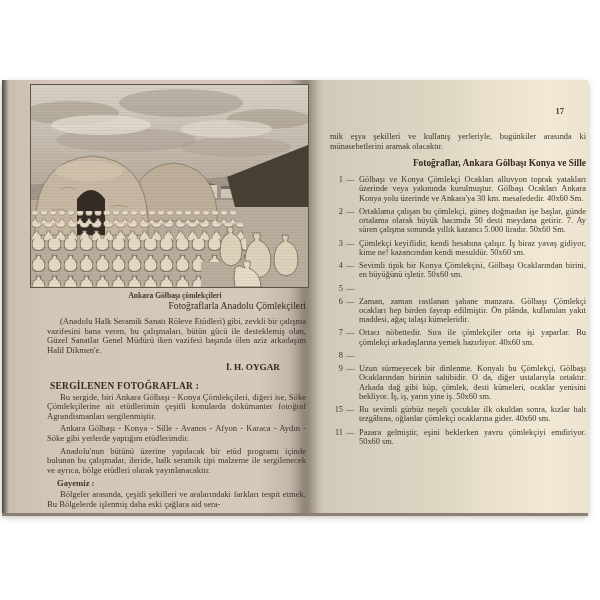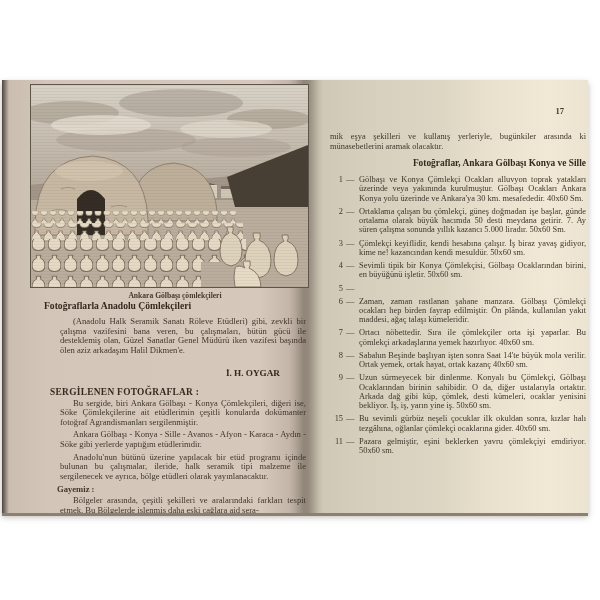--- a/index.html
+++ b/index.html
@@ -24,23 +24,23 @@
     background:linear-gradient(to right,rgba(70,60,50,0),rgba(70,60,50,.30) 55%,rgba(70,60,50,0));}
   
   .photo-frame{
     position:absolute;left:28px;top:4px;width:277px;height:202px;
     border:1px solid #5d544a;background:#b9ad9d;overflow:hidden;
   }
   .photo-frame::after{content:'';position:absolute;inset:0;
     background:repeating-linear-gradient(0deg,rgba(90,70,50,.07) 0 1px,rgba(0,0,0,0) 1px 3px);}
   .left-text{position:absolute;left:42px;top:212px;width:262px;font-size:8.6px;line-height:1.12;}
   .photo-caption{text-align:center;font-weight:bold;font-size:7.6px;color:#45382d;}
-  .page-title{text-align:left;font-weight:bold;font-size:9.6px;margin-bottom:6px;color:#35291f;}
-  .para{text-align:justify;text-indent:13px;margin:0 0 3px 16px;font-family:Liberation Serif, serif;}
-  .signature{text-align:right;font-weight:bold;font-size:9.2px;padding-right:26px;margin:12px 0 9px 0;color:#35291f;}
+  .page-title{text-align:right;font-weight:normal;font-size:9.6px;margin-bottom:6px;color:#35291f;}
+  .para{text-align:justify;text-indent:13px;margin:0 0 3px 3px;font-family:Liberation Serif, serif;}
+  .signature{text-align:right;font-weight:bold;font-size:9.2px;padding-right:26px;margin:6px 0 9px 0;color:#35291f;}
   .section-heading{font-weight:bold;font-size:9.4px;margin:0 0 1px 6px;color:#35291f;letter-spacing:.3px;}
   .aim-heading{font-weight:bold;text-indent:13px;margin:3px 0 2px 0;}
   
   .page-number{position:absolute;right:24px;top:26px;font-weight:bold;font-size:8.5px;color:#44392c;}
   .right-text{position:absolute;left:328px;top:44px;width:256px;font-size:8.4px;line-height:1.1;}
   .intro{text-align:justify;margin-bottom:7px;}
   .list-heading{text-align:right;font-weight:bold;font-size:9.4px;margin-bottom:7px;color:#35291f;}
   .list-item{display:flex;margin-bottom:4px;}
   .item-num-cell{flex:0 0 29px;white-space:nowrap;}
   .item-num{display:inline-block;width:13px;text-align:right;}
@@ -168,21 +168,20 @@
       <div class="list-item">
         <span class="item-num-cell"><span class="item-num">6</span><span class="item-dash">—</span></span>
         <span class="item-text">Zaman, zaman rastlanan şahane manzara. Gölbaşı Çömlekçi ocakları hep birden fayrap edilmiştir. Ön plânda, kullanılan yakıt maddesi, ağaç talaşı kümeleridir.</span>
       </div>
       <div class="list-item">
         <span class="item-num-cell"><span class="item-num">7</span><span class="item-dash">—</span></span>
         <span class="item-text">Ortacı nöbettedir. Sıra ile çömlekçiler orta işi yaparlar. Bu çömlekçi arkadaşlarına yemek hazırlıyor. 40x60 sm.</span>
       </div>
       <div class="list-item">
         <span class="item-num-cell"><span class="item-num">8</span><span class="item-dash">—</span></span>
-        <span class="item-text">Sabahın Beşinde başlıyan işten sonra Saat 14'te büyük mola verilir. Ortak yemek, ortak hayat, ortak kazanç 40x60 sm.</span>
       </div>
       <div class="list-item">
         <span class="item-num-cell"><span class="item-num">9</span><span class="item-dash">—</span></span>
         <span class="item-text">Uzun sürmeyecek bir dinlenme. Konyalı bu Çömlekçi, Gölbaşı Ocaklarından birinin sahibidir. O da, diğer ustalarıyla ortaktır. Arkada dağ gibi küp, çömlek, desti kümeleri, ocaklar yenisini bekliyor. İş, iş, yarın yine iş. 50x60 sm.</span>
       </div>
       <div class="list-item">
         <span class="item-num-cell"><span class="item-num">15</span><span class="item-dash">—</span></span>
         <span class="item-text">Bu sevimli gürbüz neşeli çocuklar ilk okuldan sonra, kızlar halı tezgâhına, oğlanlar çömlekçi ocaklarına gider. 40x60 sm.</span>
       </div>
       <div class="list-item">

